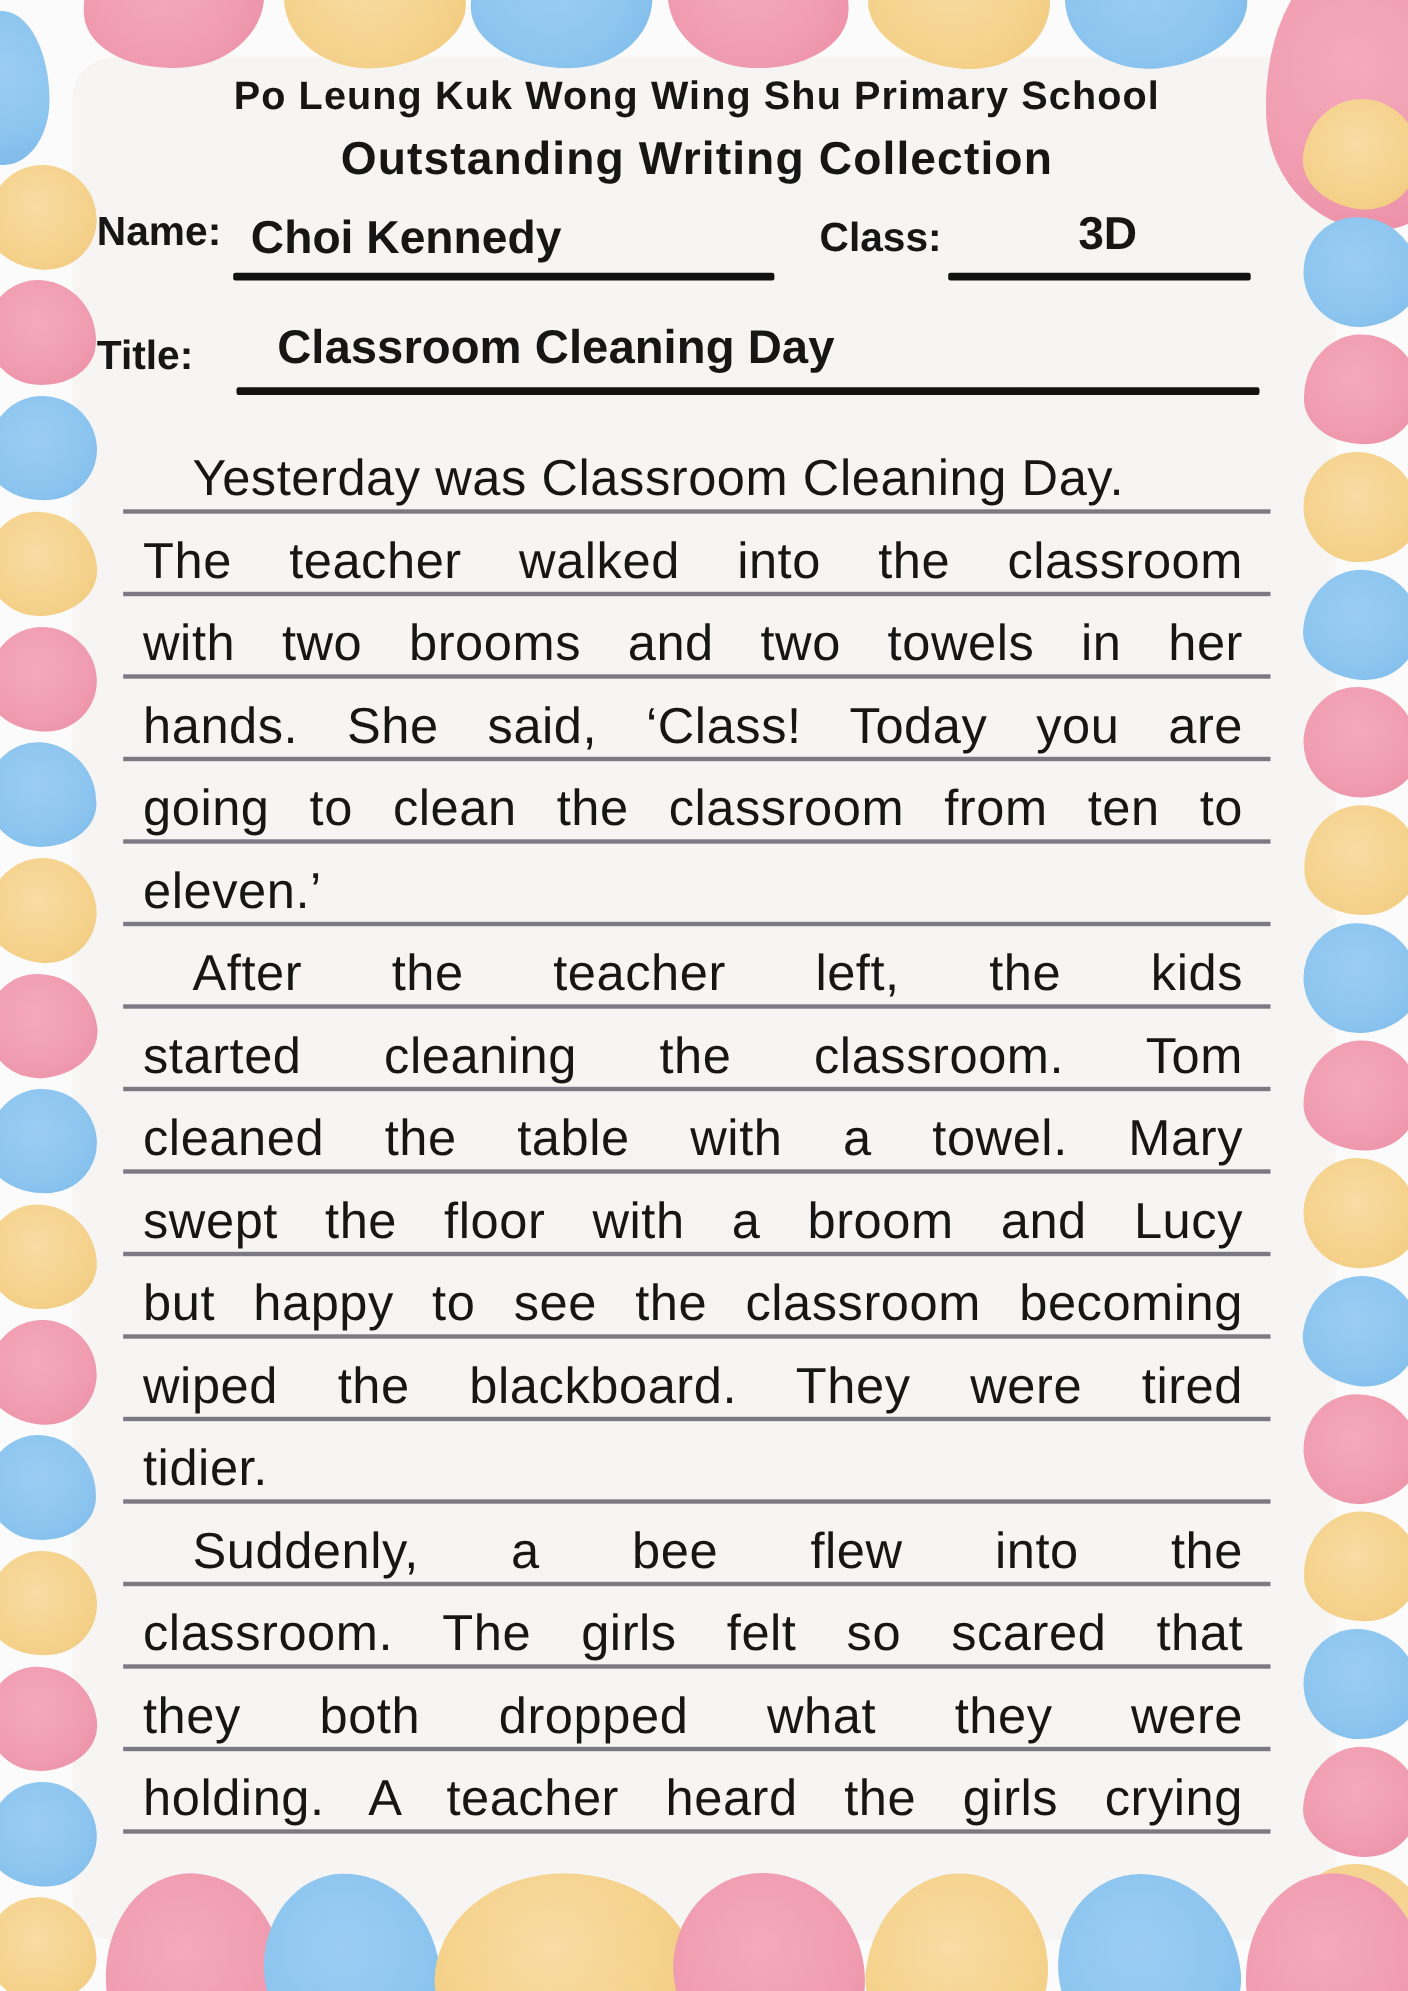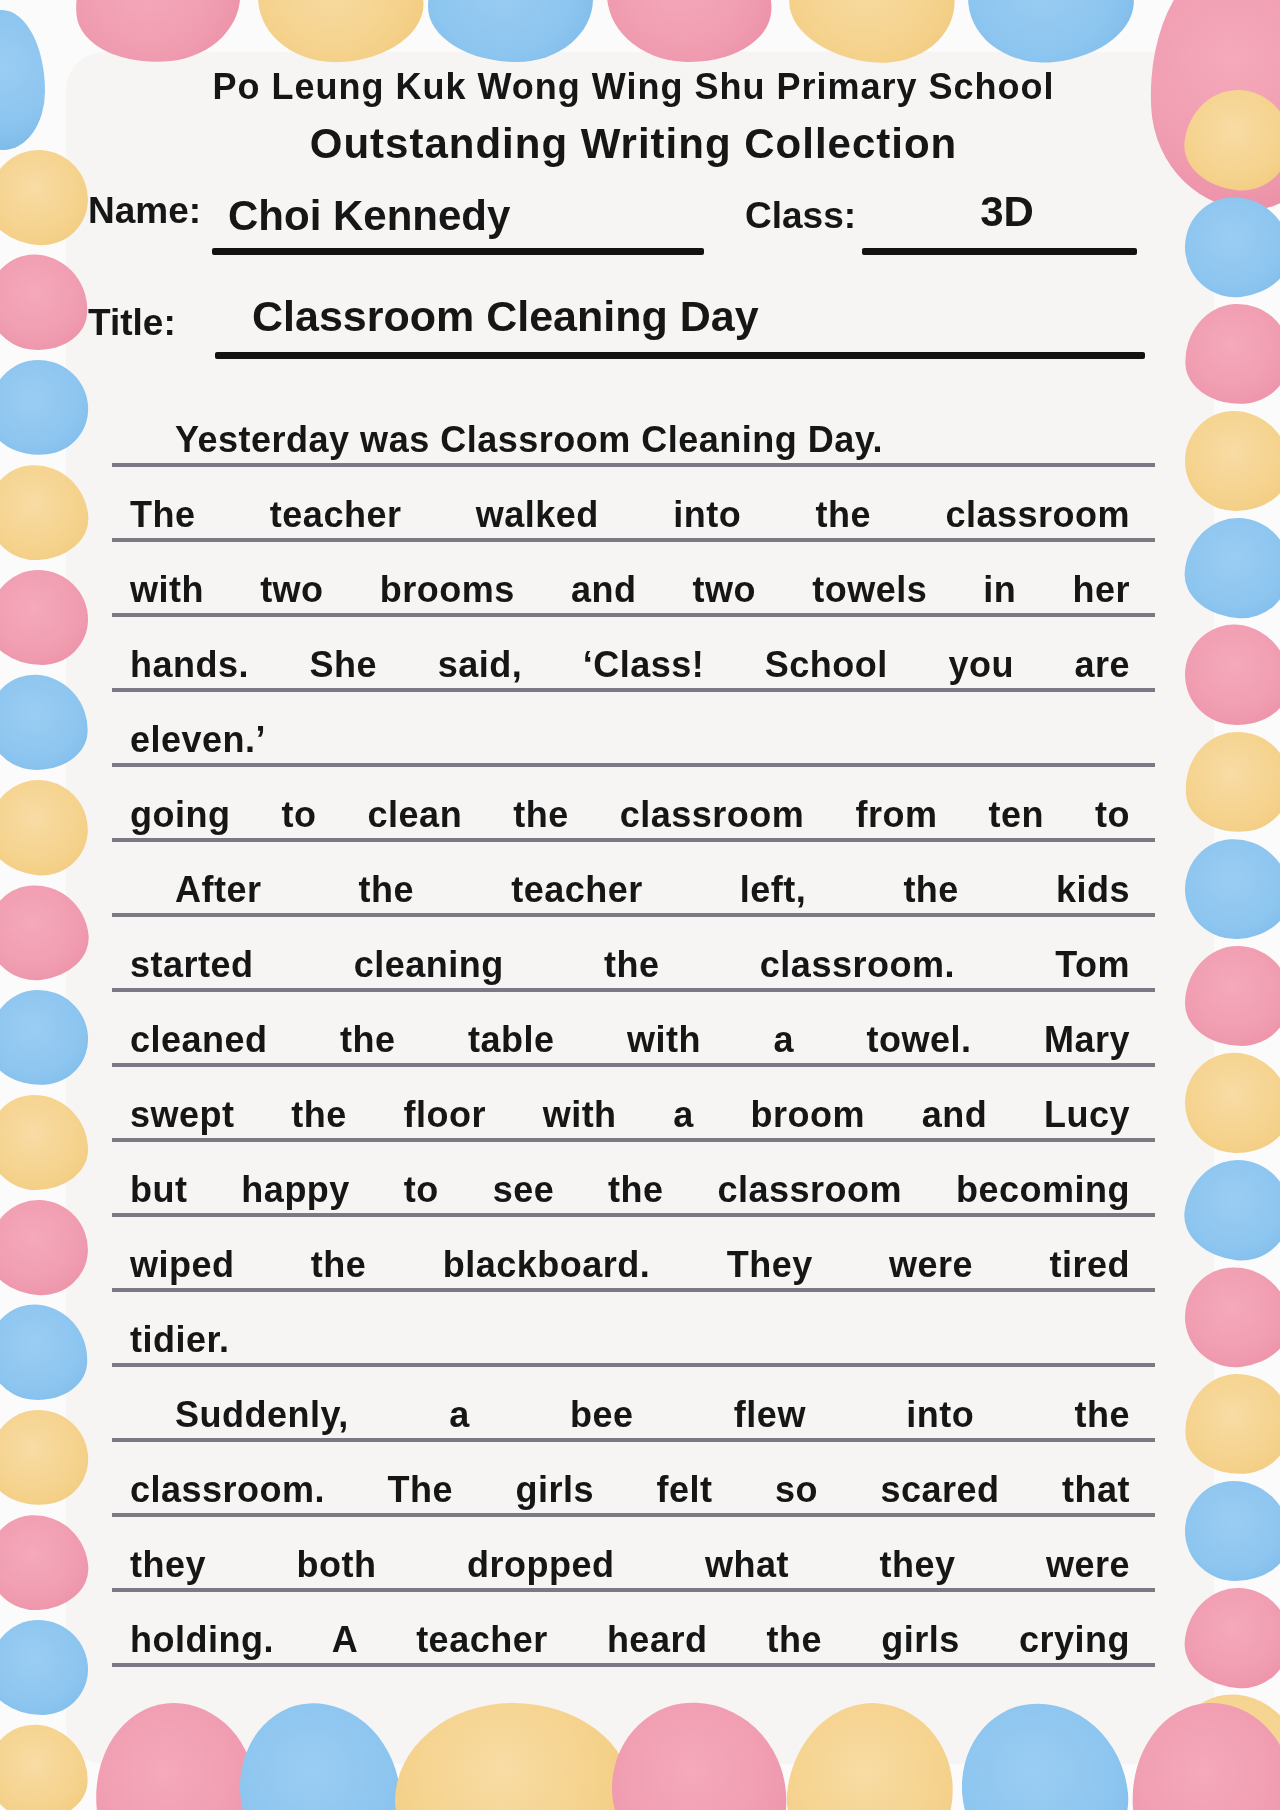--- a/index.html
+++ b/index.html
@@ -30,21 +30,21 @@
   .hdr2{top:120px;font-size:42px;}
   .fieldlabel{position:absolute;font-size:37px;font-weight:600;}
   .fieldvalue{position:absolute;font-size:42px;font-weight:600;white-space:nowrap;}
   .blackline{position:absolute;height:7px;background:#121212;border-radius:2px;}
   .essay{position:absolute;left:112px;top:392px;width:1043px;}
   .line{
     position:relative;height:71px;border-bottom:4px solid #7b7a84;
   }
   .line .txt{
     position:absolute;left:18px;right:25px;bottom:3px;
-    font-size:36px;font-weight:700;letter-spacing:0.5px;line-height:1.1;
+    font-size:46px;font-weight:400;letter-spacing:0.5px;line-height:1.1;
     white-space:normal;
   }
   .line.indent .txt{left:63px;}
   .line.spread .txt{text-align:justify;text-align-last:justify;}
 </style>
 </head>
 <body>
 
 <div class="panel"></div>
 <div id="blobs">
@@ -117,27 +117,27 @@
       <div class="line indent">
         <div class="txt">Yesterday was Classroom Cleaning Day.</div>
       </div>
       <div class="line spread">
         <div class="txt">The teacher walked into the classroom</div>
       </div>
       <div class="line spread">
         <div class="txt">with two brooms and two towels in her</div>
       </div>
       <div class="line spread">
-        <div class="txt">hands. She said, ‘Class! School you are</div>
+        <div class="txt">hands. She said, ‘Class! Today you are</div>
+      </div>
+      <div class="line spread">
+        <div class="txt">going to clean the classroom from ten to</div>
       </div>
       <div class="line">
         <div class="txt">eleven.’</div>
-      </div>
-      <div class="line spread">
-        <div class="txt">going to clean the classroom from ten to</div>
       </div>
       <div class="line indent spread">
         <div class="txt">After the teacher left, the kids</div>
       </div>
       <div class="line spread">
         <div class="txt">started cleaning the classroom. Tom</div>
       </div>
       <div class="line spread">
         <div class="txt">cleaned the table with a towel. Mary</div>
       </div>

